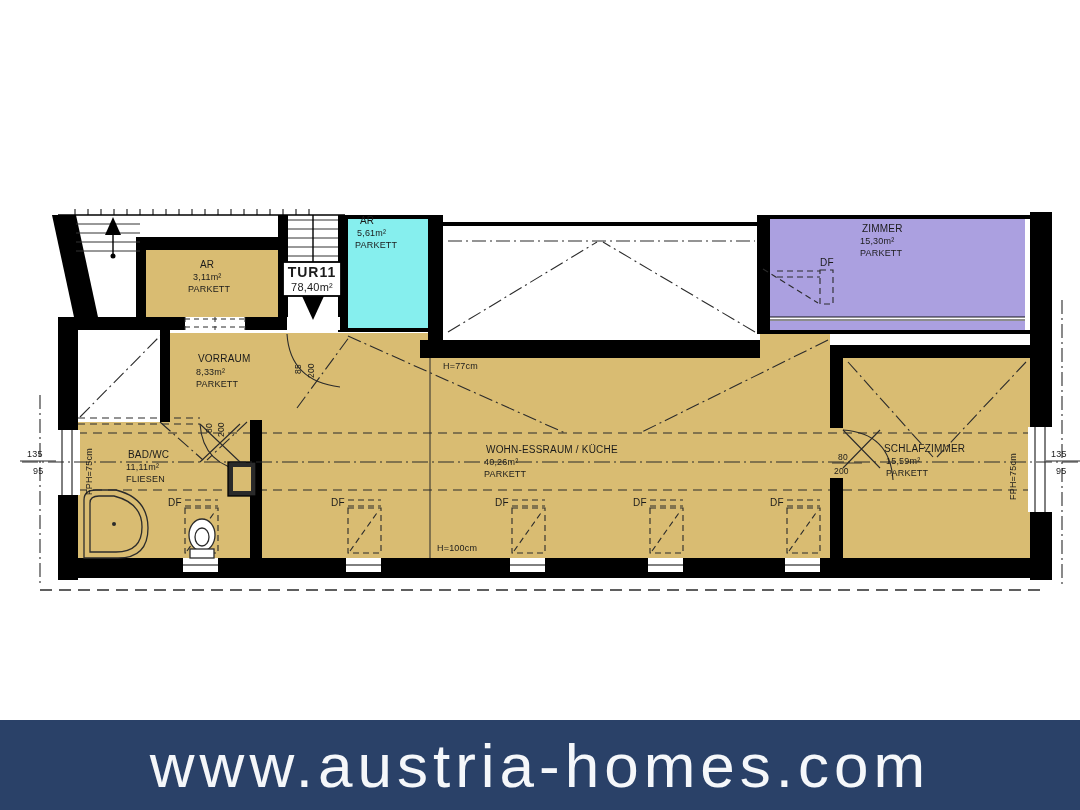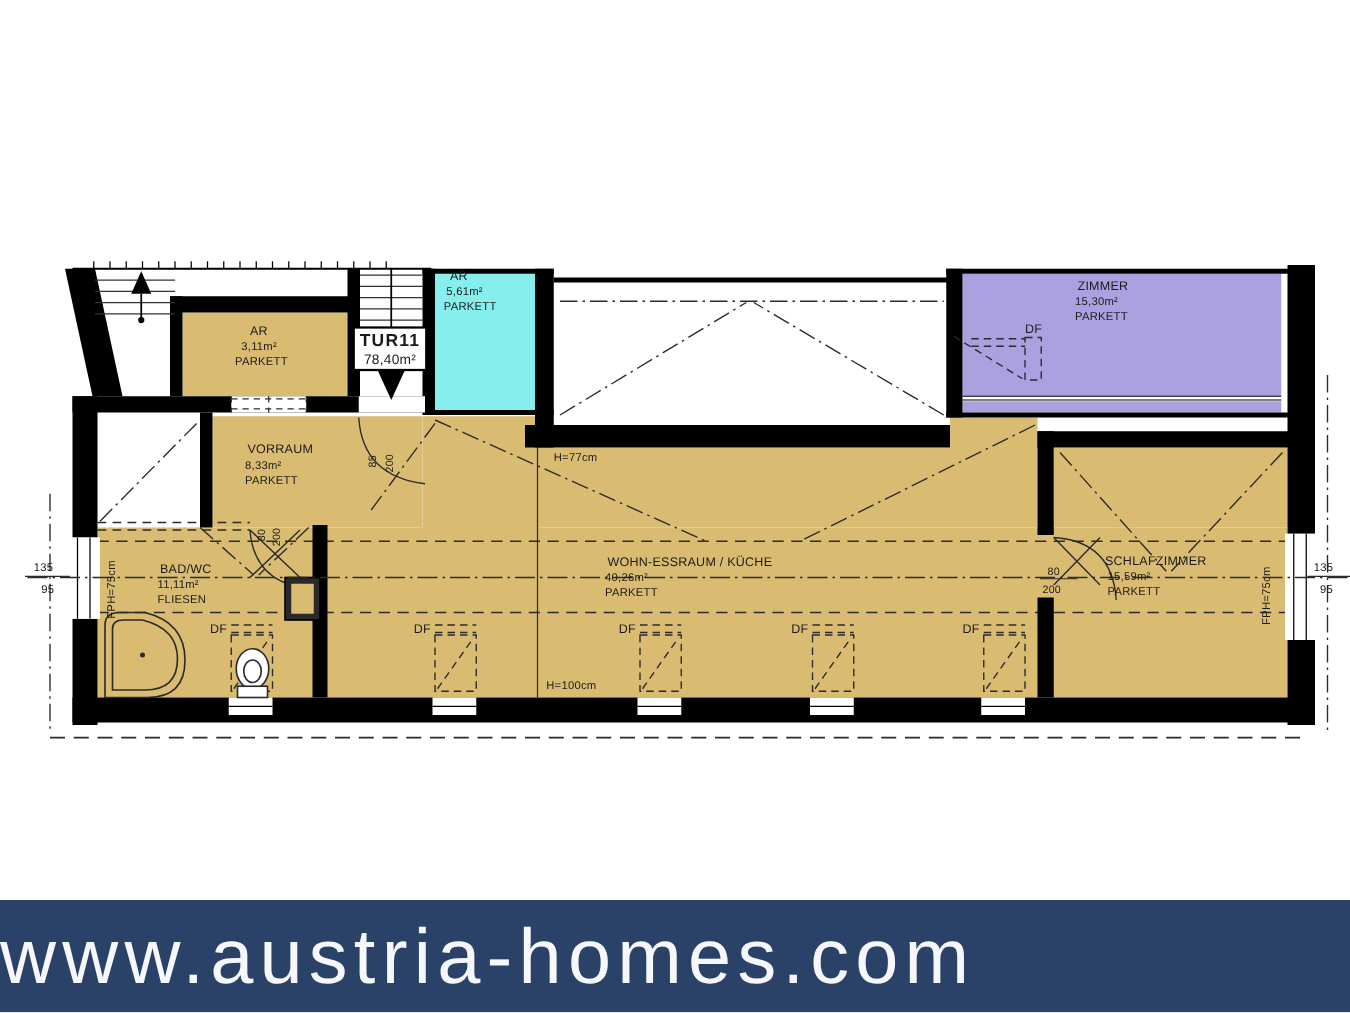--- a/index.html
+++ b/index.html
@@ -3,21 +3,21 @@
 <meta charset="utf-8">
 <style>
   html,body{margin:0;padding:0;background:#ffffff;}
   .screen{position:relative;width:1080px;height:810px;background:#ffffff;overflow:hidden;}
   svg{position:absolute;left:0;top:0;}
   svg text{font-family:"Liberation Sans",sans-serif;fill:#1b1b1b;letter-spacing:.2px;}
   .t10{font-size:10px;} .t9{font-size:9px;} .t8{font-size:8.5px;}
   .tb{font-size:14px;font-weight:bold;letter-spacing:1px;}
   .tm{font-size:11px;}
   .banner{position:absolute;left:0;top:720px;width:1080px;height:90px;background:#2a4168;
-          display:flex;align-items:center;justify-content:flex-start;}
+          display:flex;align-items:center;justify-content:center;}
   .banner span{color:#f5f7fa;font-family:"Liberation Sans",sans-serif;font-size:62px;
                letter-spacing:5px;font-weight:400;white-space:nowrap;}
 </style>
 </head>
 <body>
 
 <div class="screen">
 <svg width="1080" height="720" viewBox="0 0 1080 720">
 
   <g>

